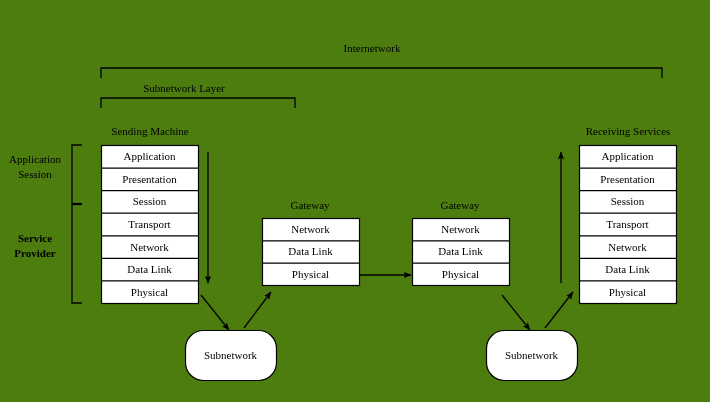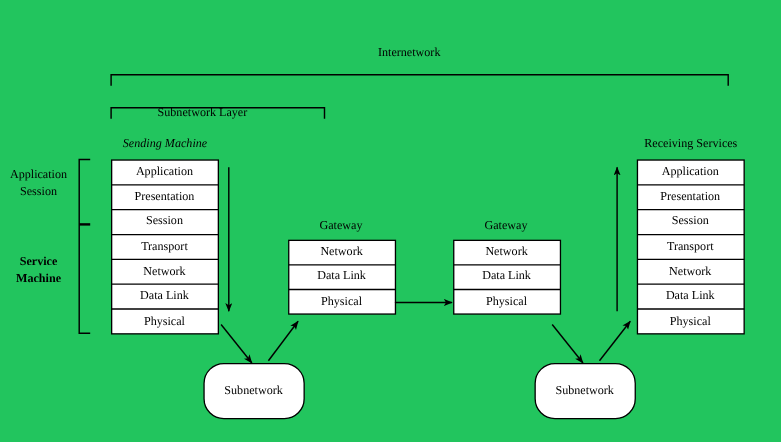--- a/index.html
+++ b/index.html
@@ -5,21 +5,21 @@
 <style>
   html, body {
     margin: 0;
     padding: 0;
     background: #ffffff;
   }
   #canvas {
     position: relative;
     width: 710px;
     height: 402px;
-    background: #22c55e;
+    background: #4d7c0f;
     overflow: hidden;
     font-family: "Liberation Serif", "DejaVu Serif", serif;
     color: #000000;
   }
   #vector-layer {
     position: absolute;
     left: 0;
     top: 0;
     width: 710px;
     height: 402px;
@@ -115,33 +115,33 @@
         <line x1="244" y1="328" x2="271" y2="292" stroke="#000000" stroke-width="1.3" marker-end="url(#arrowhead)"></line>
         <line x1="359" y1="275" x2="411" y2="275" stroke="#000000" stroke-width="1.3" marker-end="url(#arrowhead)"></line>
         <line x1="502" y1="295" x2="530" y2="330" stroke="#000000" stroke-width="1.3" marker-end="url(#arrowhead)"></line>
         <line x1="545" y1="328" x2="573" y2="292" stroke="#000000" stroke-width="1.3" marker-end="url(#arrowhead)"></line>
         <line x1="561" y1="283" x2="561" y2="152" stroke="#000000" stroke-width="1.3" marker-end="url(#arrowhead)"></line>
       </g>
   </svg>
 
   <div class="lbl c" style="left:372px; top:42px;">Internetwork</div>
 
-  <div class="lbl c" style="left:184px; top:96px;">Subnetwork Layer</div>
+  <div class="lbl c" style="left:184px; top:82px;">Subnetwork Layer</div>
 
   <div class="bracket-label" style="left:2px; top:152px; width:66px;">
     <div>Application</div>
     <div>Session</div>
   </div>
 
   <div class="bracket-label" style="left:2px; top:231px; width:66px;font-weight:bold;">
     <div>Service</div>
-    <div>Machine</div>
+    <div>Provider</div>
   </div>
 
-  <div class="lbl c" style="left:150px; top:125px;font-style:italic;">Sending Machine</div>
+  <div class="lbl c" style="left:150px; top:125px;">Sending Machine</div>
 
   <div class="lbl c" style="left:628px; top:125px;">Receiving Services</div>
 
   <div class="lbl c" style="left:310px; top:199px;">Gateway</div>
 
   <div class="lbl c" style="left:460px; top:199px;">Gateway</div>
 
   <div id="text-layer">
       <div class="stack-cell" style="left: 101px; top: 145px; width: 97px; height: 22.5714px;">Application</div>
       <div class="stack-cell" style="left: 101px; top: 167.571px; width: 97px; height: 22.5714px;">Presentation</div>

